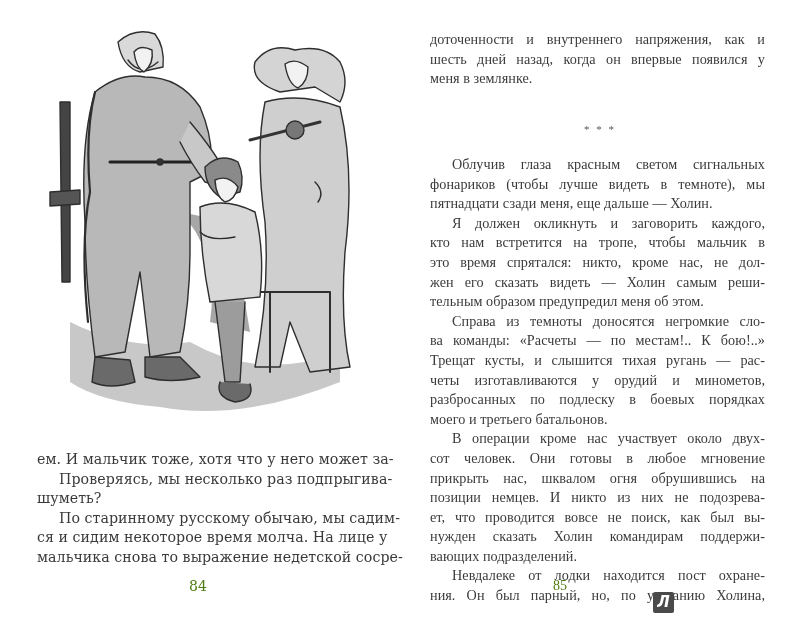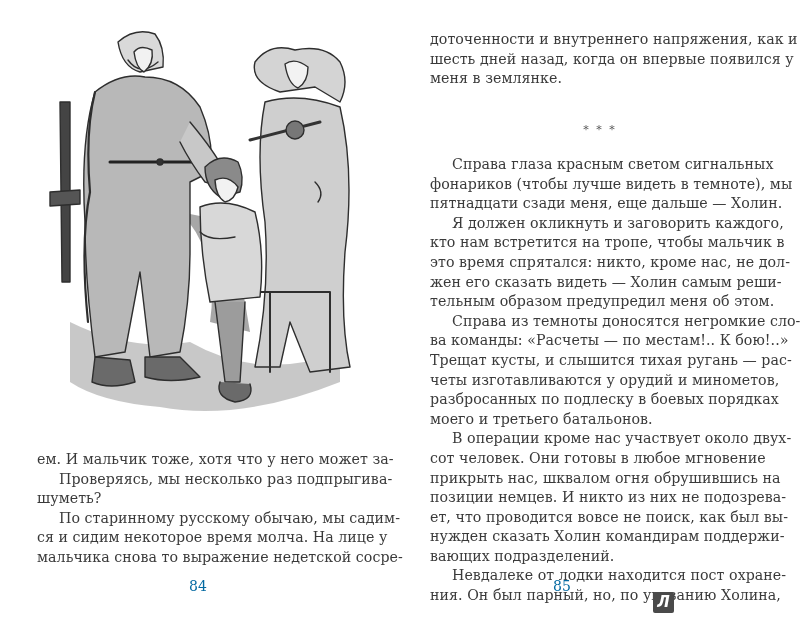--- a/index.html
+++ b/index.html
@@ -6,21 +6,21 @@
     body {
       width: 800px; height: 625px; overflow: hidden;
       background: #ffffff;
       font-family: "DejaVu Serif", "Liberation Serif", serif;
       color: #3a3a3a;
       position: relative;
     }
     .spread { position: absolute; inset: 0; }
     .page { position: absolute; top: 0; height: 625px; }
     .page-left { left: 0; width: 400px; }
-    .page-right { left: 400px; width: 400px; }
+    .page-right { left: 400px; width: 400px; font-family: Liberation Serif, serif; }
 
     
     .illustration {
       position: absolute; left: 40px; top: 22px; width: 325px; height: 415px;
     }
     .illustration svg { width: 100%; height: 100%; display: block; }
 
     .text-block {
       position: absolute;
       font-size: 14.2px;
@@ -34,21 +34,21 @@
 
     .left-text { left: 37px; top: 450px; width: 331px; }
     .right-text-top { left: 30px; top: 30px; width: 335px; }
     .right-text-main { left: 30px; top: 155px; width: 335px; }
 
     .separator {
       position: absolute; left: 0; width: 400px; top: 123px;
       text-align: center; font-size: 11px; letter-spacing: 2px; color: #555;
     }
     .page-number {
-      position: absolute; font-size: 14px; color: #0369a1;
+      position: absolute; font-size: 14px; color: #4d7c0f;
     }
     .pn-left { left: 189px; top: 578px; }
     .pn-right { left: 153px; top: 578px; }
 
     .logo-badge {
       position: absolute; left: 653px; top: 592px; width: 21px; height: 21px;
       background: #4a4a4a; border-radius: 2px;
       color: #ffffff; font-family: "DejaVu Sans", sans-serif; font-weight: bold;
       font-size: 15px; line-height: 21px; text-align: center; font-style: italic;
     }
@@ -129,21 +129,21 @@
   <div class="page page-right">
     <div class="text-block right-text-top">
       <span class="line">доточенности и внутреннего напряжения, как и</span>
       <span class="line">шесть дней назад, когда он впервые появился у</span>
       <span class="line last">меня в землянке.</span>
     </div>
 
     <div class="separator">* * *</div>
 
     <div class="text-block right-text-main">
-      <span class="line indent">Справа глаза красным светом сигнальных</span>
+      <span class="line indent">Облучив глаза красным светом сигнальных</span>
       <span class="line">фонариков (чтобы лучше видеть в темноте), мы</span>
       <span class="line last">пятнадцати сзади меня, еще дальше — Холин.</span>
       <span class="line indent">Я должен окликнуть и заговорить каждого,</span>
       <span class="line">кто нам встретится на тропе, чтобы мальчик в</span>
       <span class="line">это время спрятался: никто, кроме нас, не дол-</span>
       <span class="line">жен его сказать видеть — Холин самым реши-</span>
       <span class="line last">тельным образом предупредил меня об этом.</span>
       <span class="line indent">Справа из темноты доносятся негромкие сло-</span>
       <span class="line">ва команды: «Расчеты — по местам!.. К бою!..»</span>
       <span class="line">Трещат кусты, и слышится тихая ругань — рас-</span>

